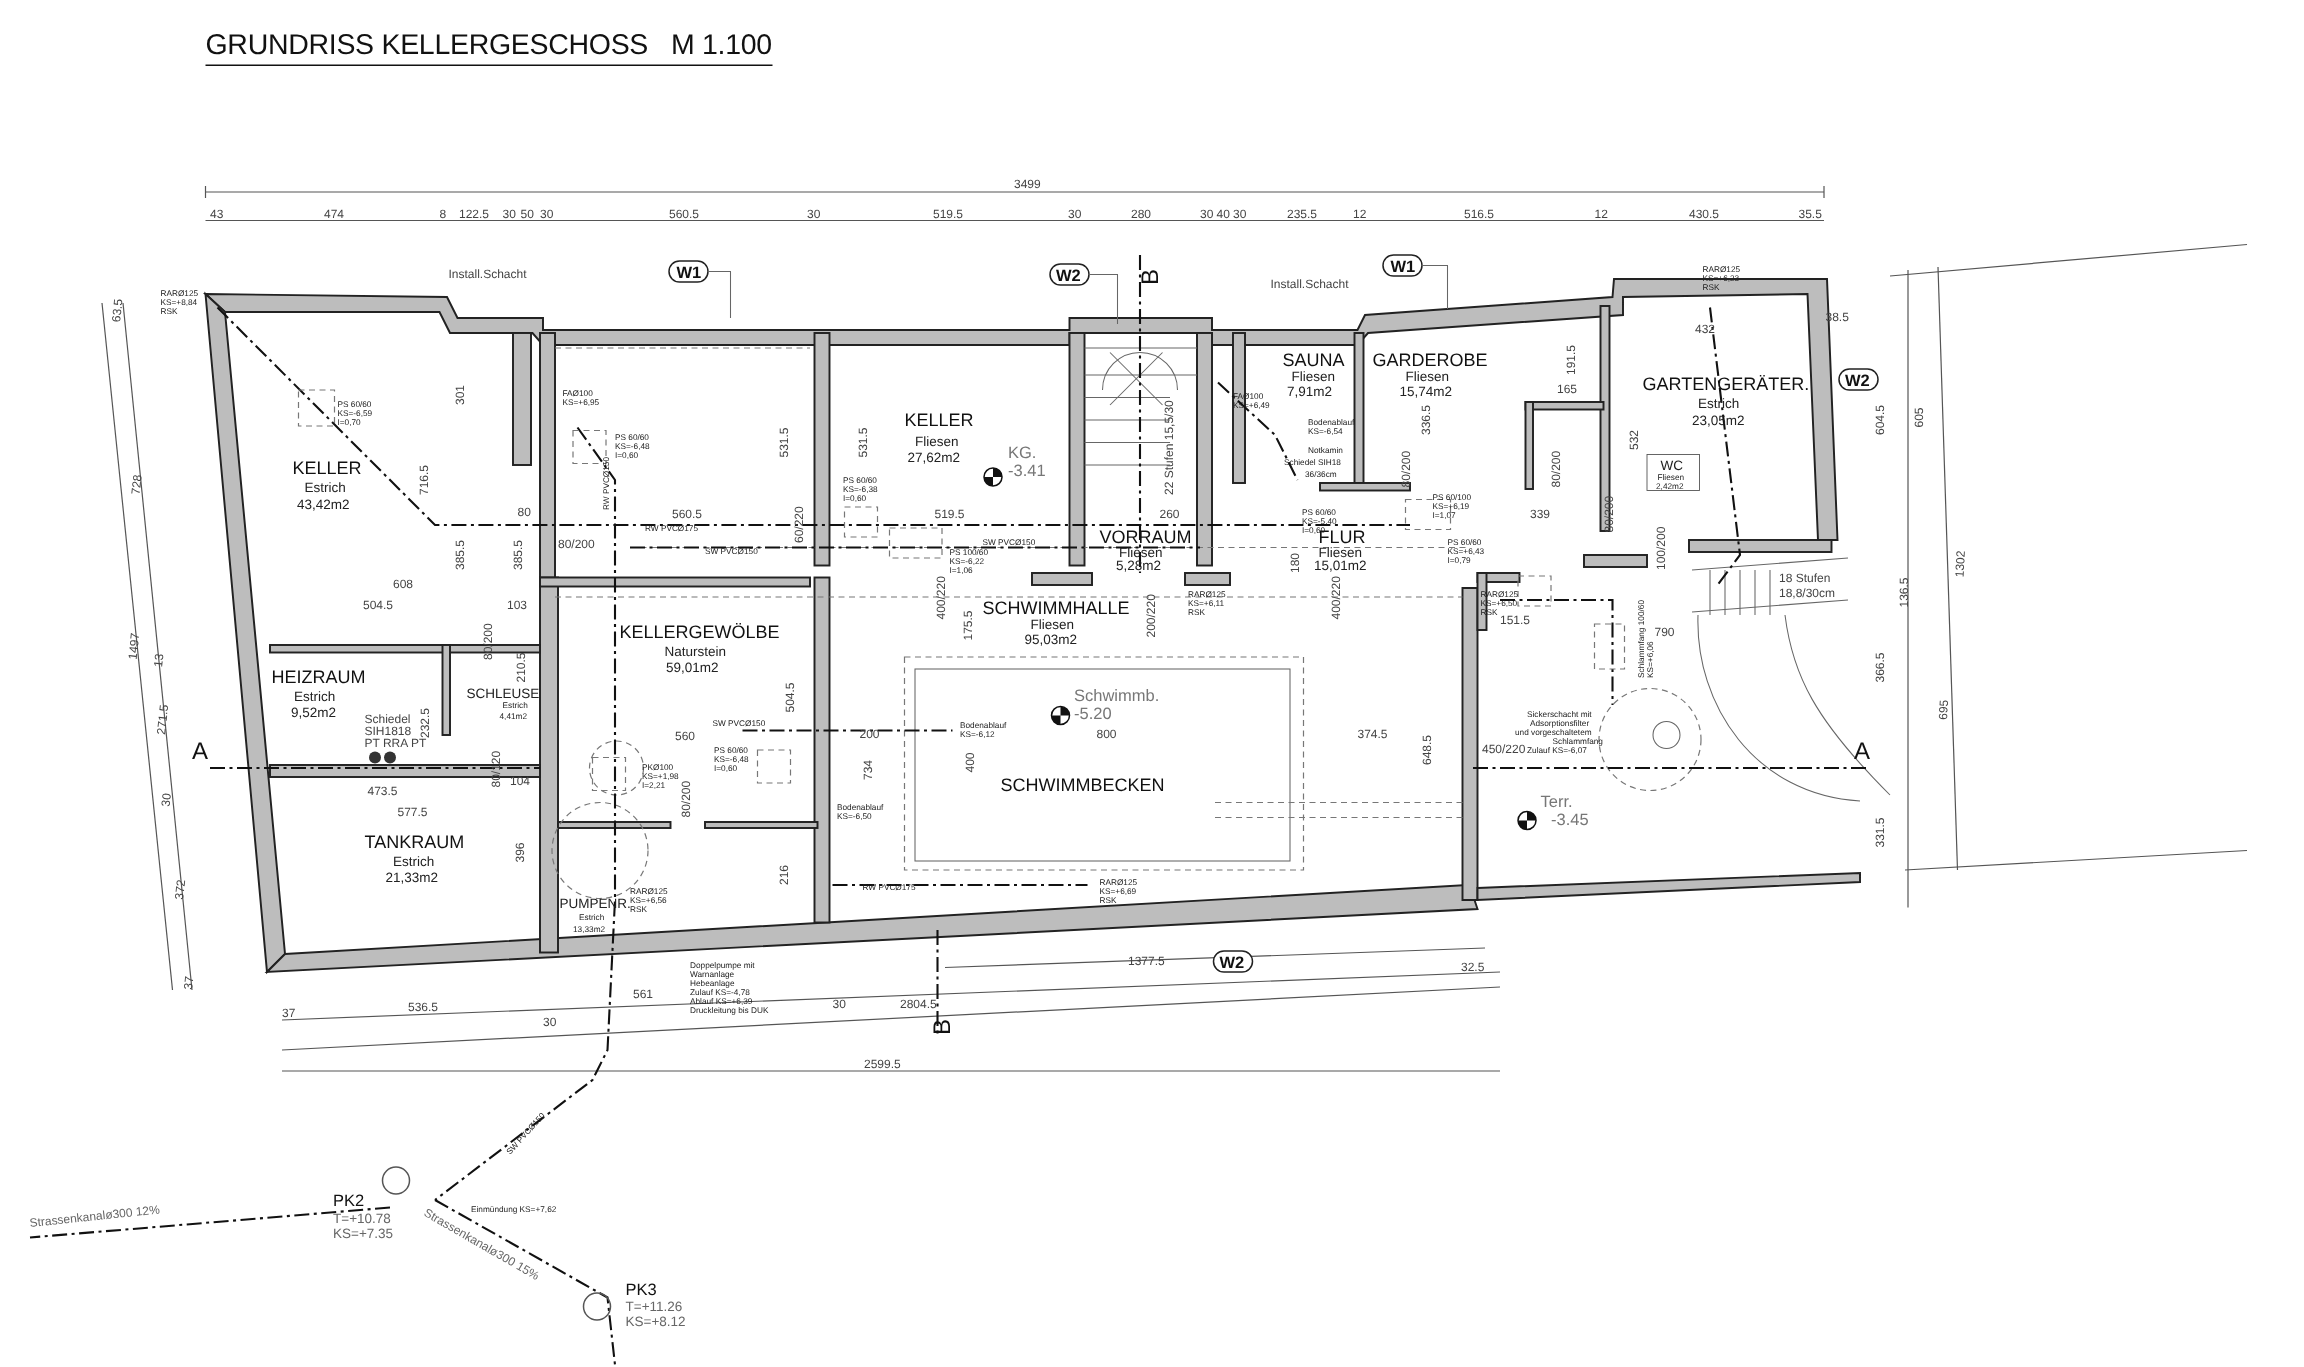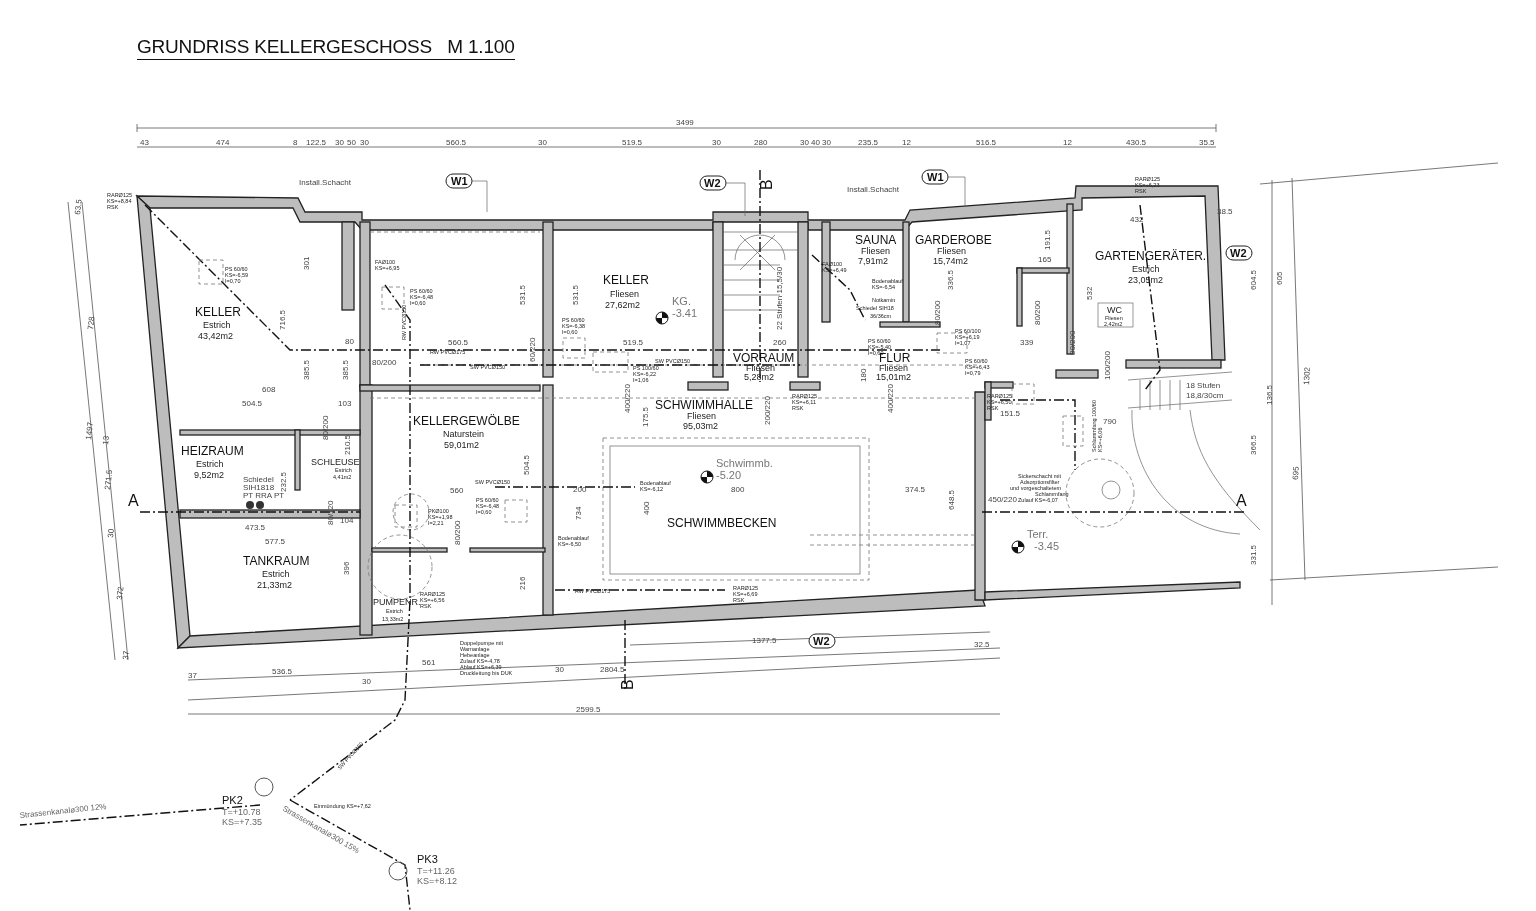--- a/index.html
+++ b/index.html
@@ -1,18 +1,18 @@
 <!DOCTYPE html>
 <html><head>
 <meta charset="utf-8">
 <style>
   html,body{margin:0;padding:0;background:#fff;}
   body{width:1536px;height:911px;overflow:hidden;position:relative;font-family:"Liberation Sans",sans-serif;color:#111;}
   #plan{position:absolute;left:0;top:0;width:1536px;height:911px;}
-  .title{position:absolute;left:137px;top:36px;font-size:19px;letter-spacing:-0.2px;color:#111;
+  .title{position:absolute;left:137px;top:20px;font-size:19px;letter-spacing:-0.2px;color:#111;
          border-bottom:1.5px solid #111;padding-bottom:1px;white-space:pre;}
   svg text{font-family:"Liberation Sans",sans-serif;}
   .wall{fill:#bdbdbd;stroke:#222;stroke-width:1.3;}
   .dim{stroke:#555;stroke-width:0.8;fill:none;}
   .dimt{font-size:8px;fill:#444;}
   .rn{font-size:12px;fill:#111;}
   .rs{font-size:9px;fill:#222;}
   .tiny{font-size:5.5px;fill:#222;}
   .pipe{stroke:#111;stroke-width:1.4;fill:none;stroke-dasharray:10 3 2 3;}
   .dash{stroke:#777;stroke-width:0.8;fill:none;stroke-dasharray:4 3;}

